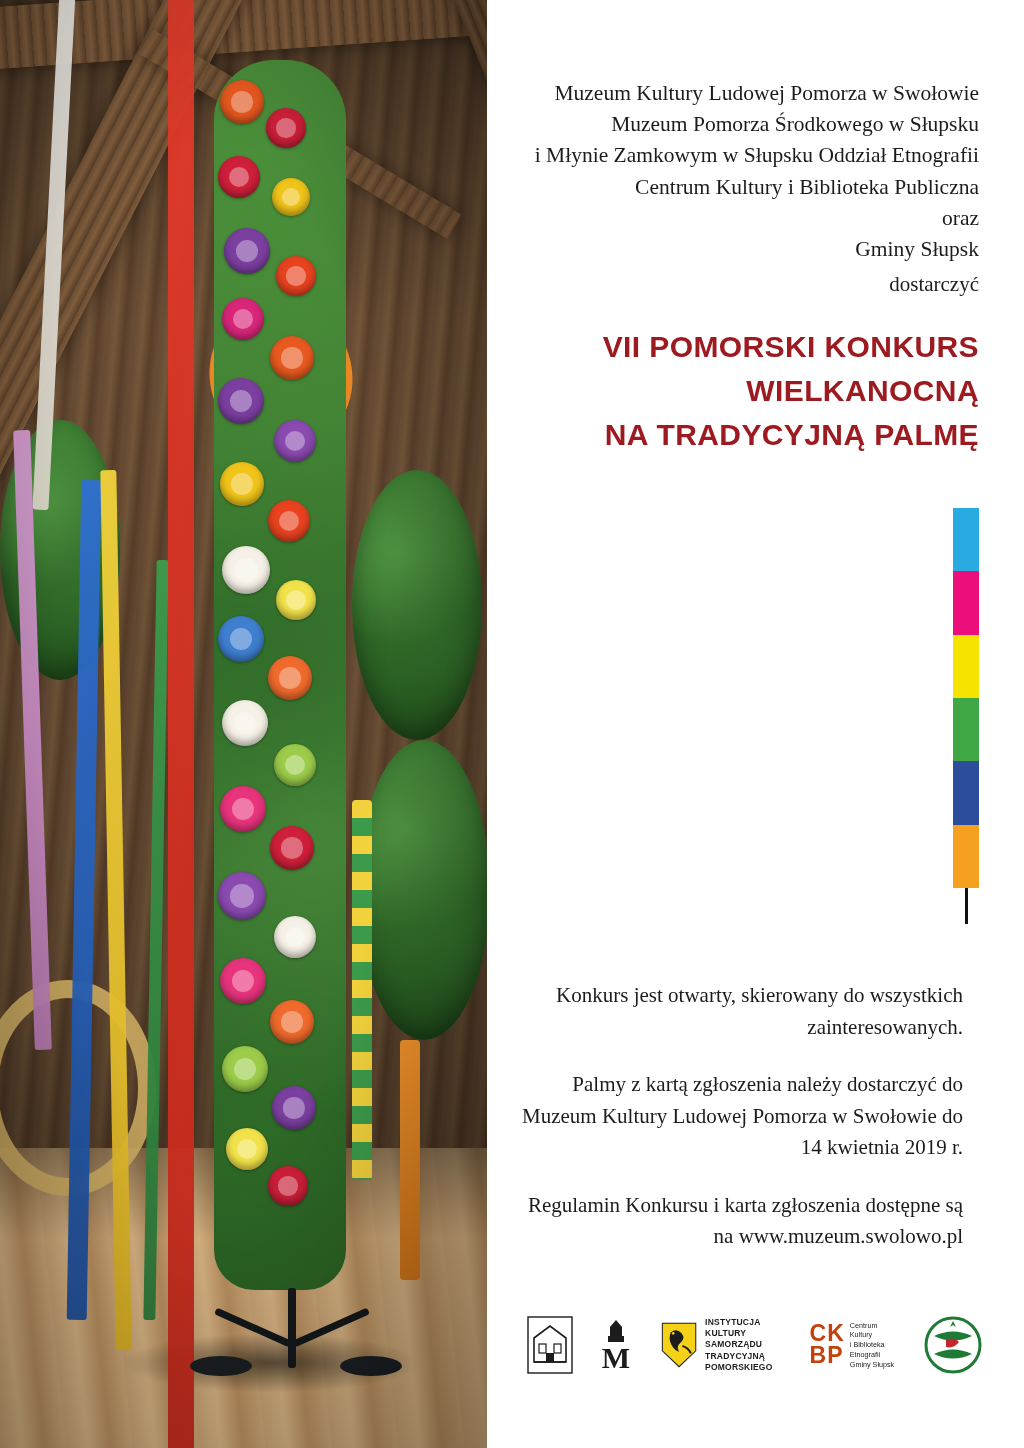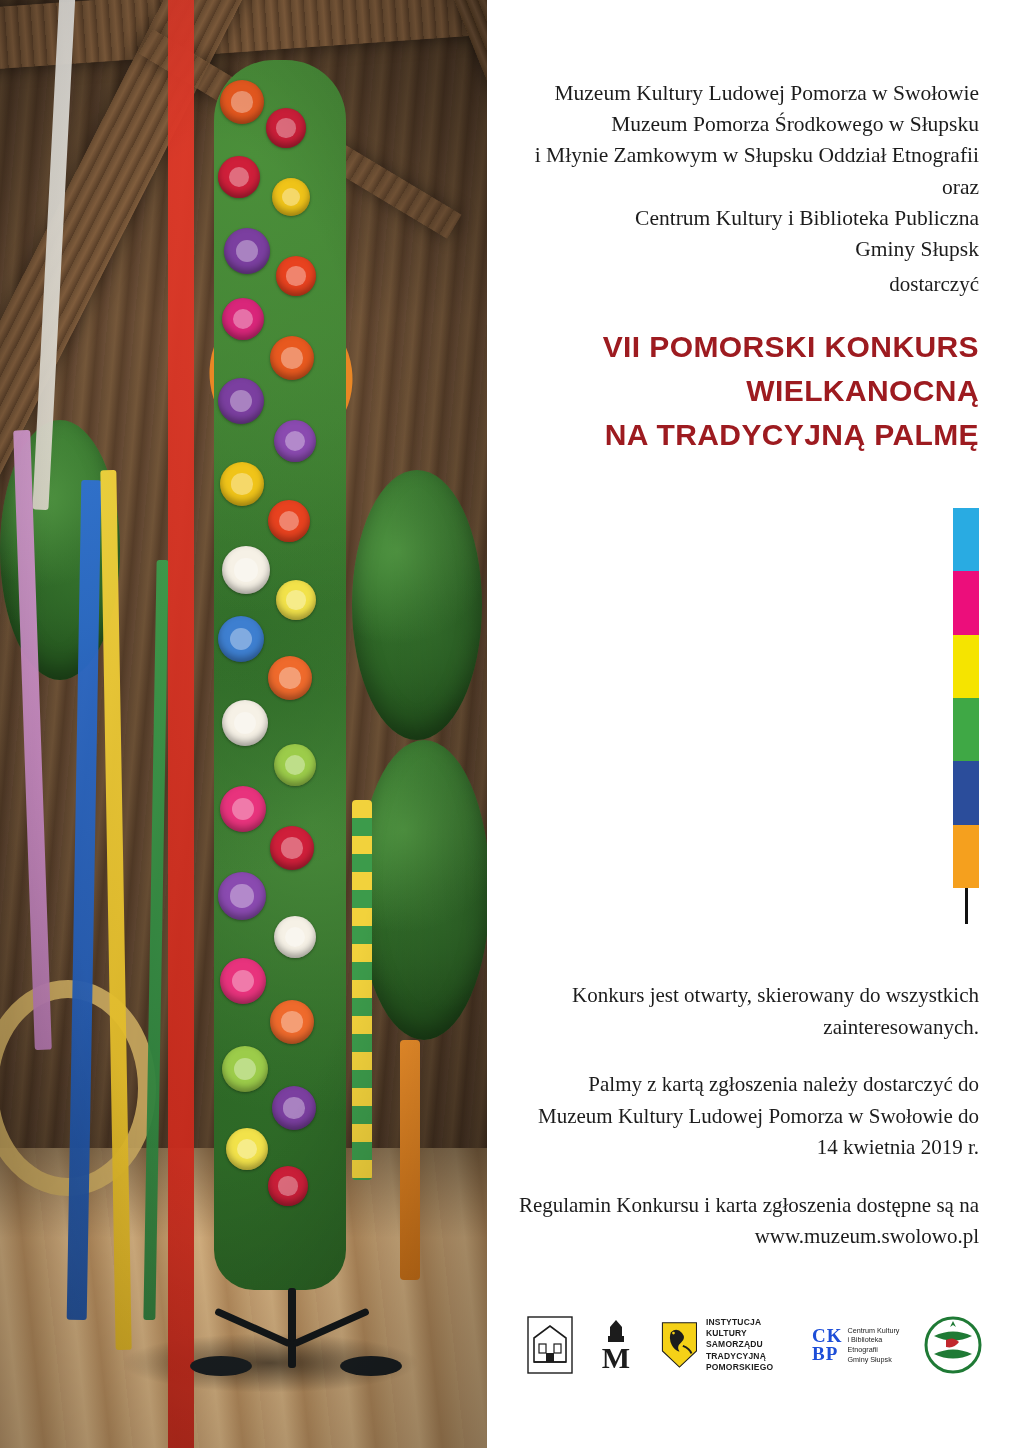--- a/index.html
+++ b/index.html
@@ -233,21 +233,21 @@
     background: #111111;
   }
   .body-text {
     position: absolute;
     top: 980px; right: 45px; left: 30px;
     text-align: right;
     font-size: 21px;
     line-height: 1.5;
     color: #1c1c1c;
   }
-  .body-text p { margin: 0 0 26px 0; }
+  .body-text p { margin: 0 16px 26px 0; }
   .body-text p:last-child { margin-bottom: 0; }
 
   
   .logos {
     position: absolute;
     bottom: 58px; right: 40px; left: 40px;
     height: 90px;
     display: flex;
     align-items: center;
     justify-content: center;
@@ -265,25 +265,25 @@
     margin-left: 6px;
   }
   .ckbp-text {
     font-family: "Liberation Sans", sans-serif;
     font-size: 7.2px;
     line-height: 1.35;
     color: #1c1c1c;
     margin-left: 5px;
   }
   .ckbp-mark {
-    font-family: Liberation Serif, serif;
+    font-family: Liberation Sans, sans-serif;
     font-weight: bold;
-    font-size: 19px;
+    font-size: 23px;
     line-height: .95;
-    color: #1d4ed8;
+    color: #c2410c;
     letter-spacing: 1px;
   }
 </style>
 </head>
 <body>
 
 <div class="poster">
 
   <div class="photo-panel">
     <div class="wood-bg"></div>
@@ -354,22 +354,22 @@
 
     <div class="photo-vignette"></div>
   </div>
 
   <div class="text-panel">
 
     <div class="org-block">
       <div class="line">Muzeum Kultury Ludowej Pomorza w Swołowie</div>
       <div class="line">Muzeum Pomorza Środkowego w Słupsku</div>
       <div class="line">i Młynie Zamkowym w Słupsku Oddział Etnografii</div>
+      <div class="line">Centrum Kultury i Biblioteka Publiczna</div>
       <div class="line">oraz</div>
-      <div class="line">Centrum Kultury i Biblioteka Publiczna</div>
       <div class="line">Gminy Słupsk</div>
     </div>
 
     <div class="oglaszaja">dostarczyć</div>
 
     <div class="title">
       <div>VII POMORSKI KONKURS</div>
       <div>WIELKANOCNĄ</div>
       <div>NA TRADYCYJNĄ PALMĘ</div>
     </div>

